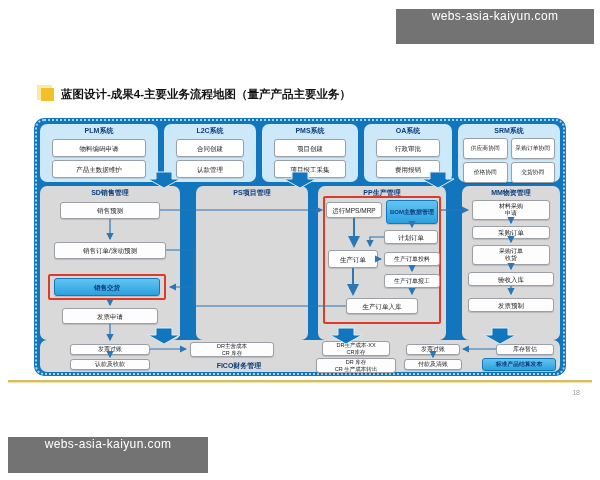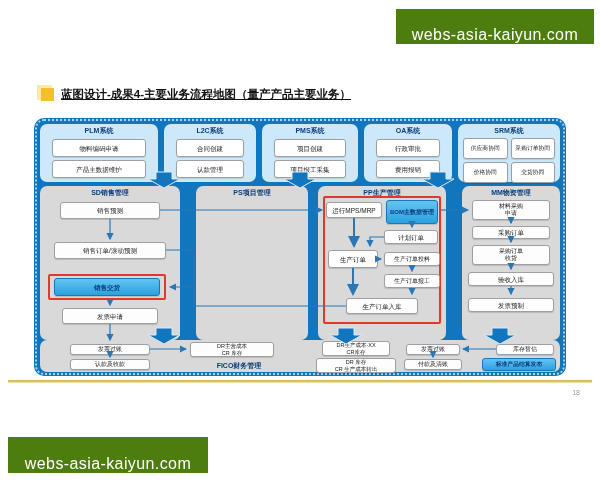--- a/index.html
+++ b/index.html
@@ -1,24 +1,24 @@
 <!DOCTYPE html>
 <html><head>
 <meta charset="utf-8">
 <style>
   html,body{margin:0;padding:0;background:#e9e9e9;}
   .page{position:relative;width:600px;height:480px;background:#ffffff;overflow:hidden;
         font-family:"Liberation Sans","DejaVu Sans",sans-serif;}
-  .wm{position:absolute;background:#4d7c0f;color:#fff;display:flex;align-items:flex-end;
-      justify-content:center;font-size:16px;letter-spacing:.4px;}
+  .wm{position:absolute;background:#737373;color:#fff;display:flex;align-items:flex-start;
+      justify-content:center;font-size:12px;letter-spacing:.4px;}
   .wm.top{left:396px;top:9px;width:198px;height:35px;}
   .wm.bot{left:8px;top:437px;width:200px;height:36px;}
   .icon-back{position:absolute;left:37px;top:85px;width:15px;height:15px;background:#fbe9a6;}
   .icon-front{position:absolute;left:41px;top:88px;width:13px;height:13px;background:#f2c028;}
-  .slide-title{position:absolute;left:61px;top:87px;font-size:11.5px;font-weight:bold;color:#111;text-decoration:underline;}
+  .slide-title{position:absolute;left:61px;top:87px;font-size:11.5px;font-weight:bold;color:#111;}
   .rule{position:absolute;left:8px;top:380px;width:584px;height:2px;background:#d8bd62;box-shadow:0 1px 0 #efe2ae;}
   .pagenum{position:absolute;left:552px;top:389px;width:28px;text-align:right;font-size:7px;color:#9a9a9a;}
 
   .diagram{position:absolute;left:34px;top:118px;width:532px;height:258px;background:#1176bd;
            border-radius:10px;outline:2px dotted #a6d4ef;outline-offset:-3px;}
   .sys-panel{position:absolute;top:6px;height:58px;background:#cde9f9;border-radius:7px;box-sizing:border-box;}
   .sys-title{font-size:7px;font-weight:bold;color:#0d3e7d;text-align:center;height:12px;line-height:13px;}
   .sys-box{background:#fff;border:1px solid #9aa0a6;border-radius:3px;font-size:6.5px;color:#222;
            display:flex;align-items:center;justify-content:center;text-align:center;
            margin:3px 12px 0;height:16px;line-height:7px;box-shadow:0 1px 1px rgba(0,0,0,.12);}

